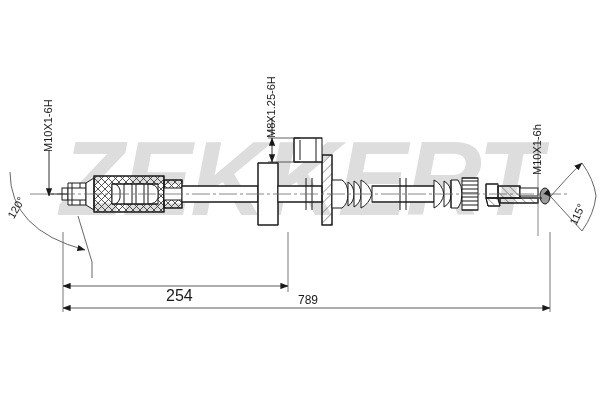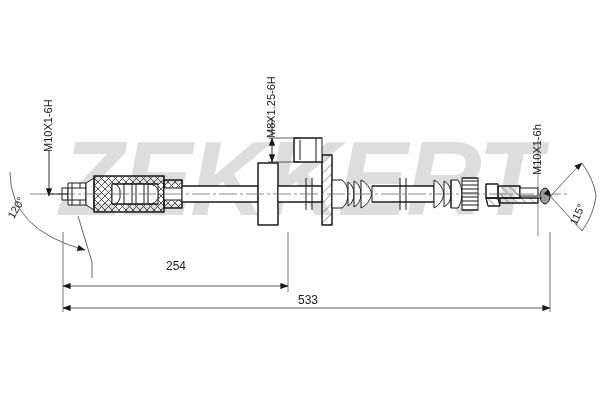--- a/index.html
+++ b/index.html
@@ -229,17 +229,17 @@
   <div class="lbl vert" style="left:43px;top:152px;font-size:11px;transform:rotate(-90deg);">M10X1-6H</div>
 
   <div class="lbl vert" style="left:6px;top:215px;font-size:11px;transform:rotate(-60deg);">120°</div>
 
   <div class="lbl vert" style="left:266px;top:138px;font-size:11px;transform:rotate(-90deg);">M8X1.25-6H</div>
 
   <div class="lbl vert" style="left:532px;top:175px;font-size:11px;transform:rotate(-90deg);">M10X1-6h</div>
 
   <div class="lbl vert" style="left:568px;top:222px;font-size:11px;transform:rotate(-65deg);">115°</div>
 
-  <div class="lbl" style="left:166px;top:260px;font-size:12px;">254</div>
-
-  <div class="lbl" style="left:298px;top:294px;font-size:12px;">533</div>
+  <div class="lbl" style="left:166px;top:288px;font-size:16px;">254</div>
+
+  <div class="lbl" style="left:298px;top:294px;font-size:12px;">789</div>
 
 </div>
 
 </body></html>

